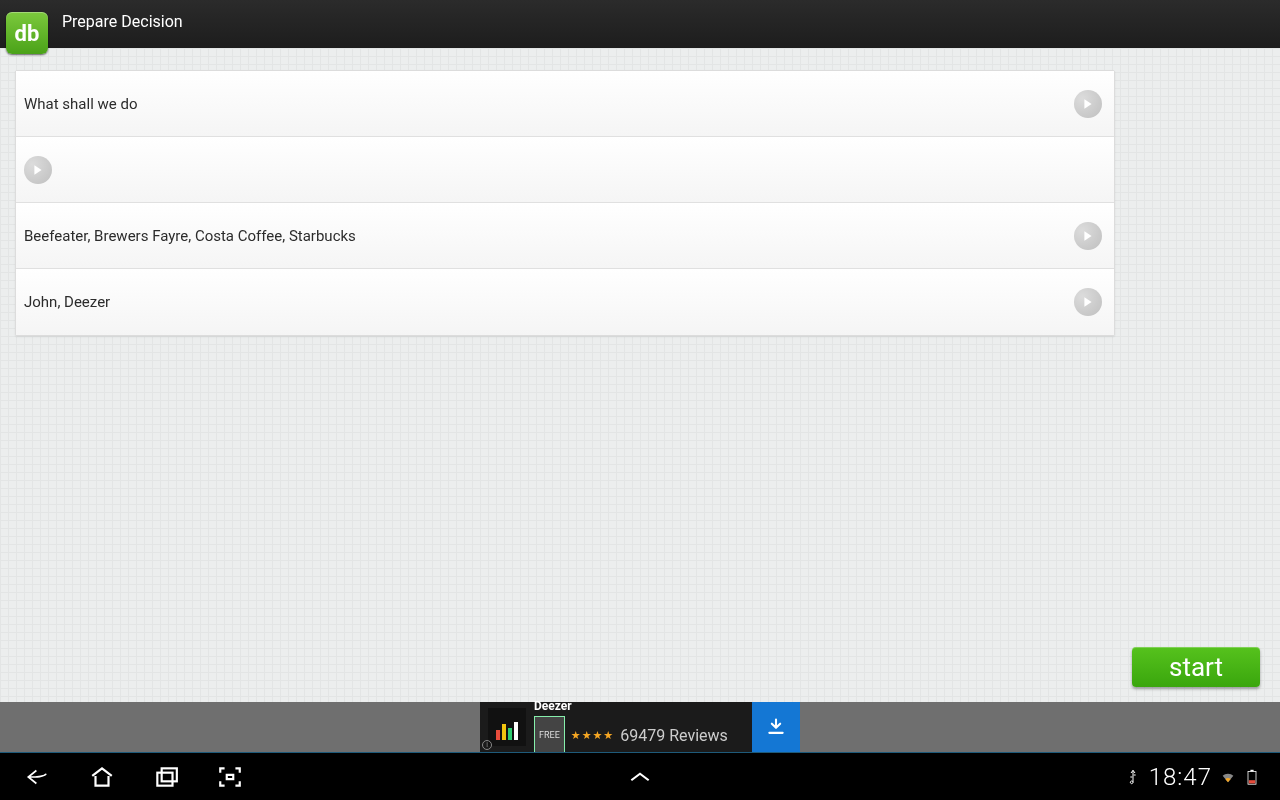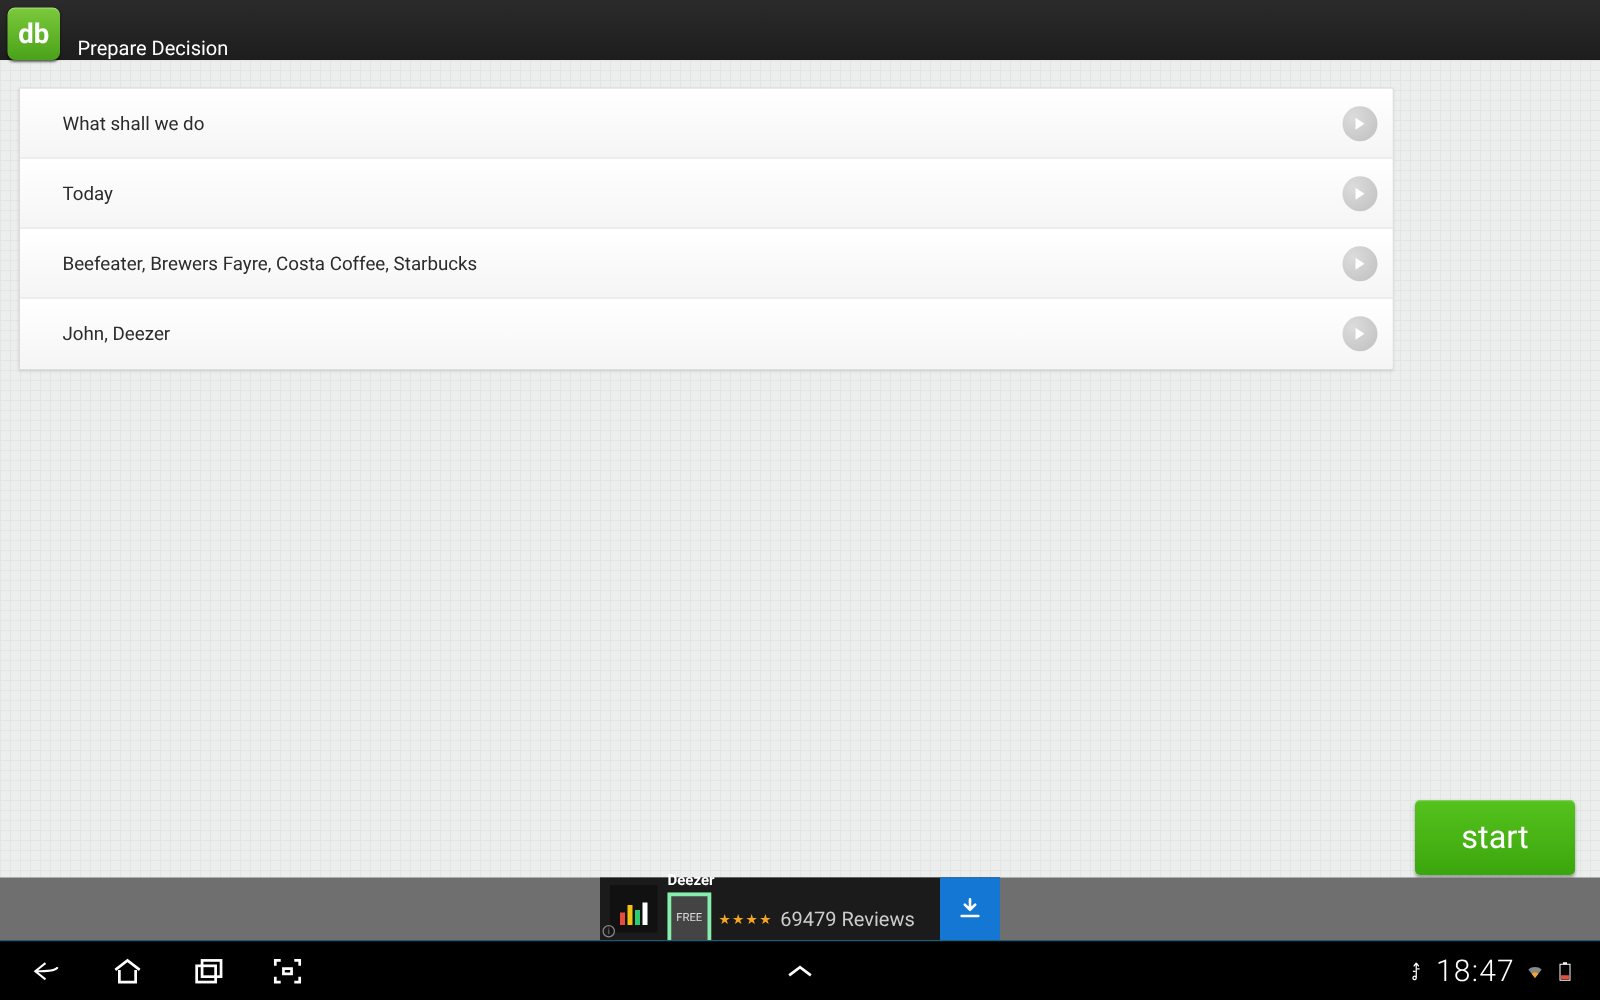--- a/index.html
+++ b/index.html
@@ -11,22 +11,22 @@
       linear-gradient(90deg, #e3e5e5 1px, transparent 1px);
     background-size: 8px 8px;
     position: relative;
   }
 
   
   .action-bar {
     height: 48px;
     background: linear-gradient(#2b2b2b, #1d1d1d);
     display: flex;
-    align-items: flex-end;
-    padding: 0 6px;
+    align-items: flex-start;
+    padding: 12px 6px;
     color: #fff;
   }
   .app-icon {
     width: 42px; height: 42px;
     border-radius: 6px;
     background: linear-gradient(#7cc93d, #4aa218);
     display: flex; align-items: center; justify-content: center;
     color: #fff; font-weight: 700; font-size: 22px;
     box-shadow: inset 0 1px 0 rgba(255,255,255,.3), 0 1px 2px rgba(0,0,0,.6);
     margin-right: 14px;
@@ -36,43 +36,43 @@
   
   .content { position: absolute; top: 48px; left: 0; right: 0; bottom: 98px; padding: 22px 15px 0 15px; }
   .list {
     width: 1100px;
     background: #fff;
     border: 1px solid #dcdcdc;
     border-radius: 2px;
     box-shadow: 0 1px 2px rgba(0,0,0,.08);
   }
   .row {
-    height: 56px;
+    height: 66px;
     display: flex;
     align-items: center;
-    padding: 0 12px 0 34px;
+    padding: 0 12px 0 8px;
     border-bottom: 1px solid #e0e0e0;
     background: linear-gradient(#ffffff, #f5f5f5);
     cursor: pointer;
   }
   .row:last-child { border-bottom: none; }
   .row-label { flex: 1; font-size: 15px; color: #2c2c2c; }
   .disclosure {
     width: 28px; height: 28px;
     border-radius: 50%;
     background: radial-gradient(circle at 30% 30%, #dcdcdc, #bfbfbf);
     display: flex; align-items: center; justify-content: center;
   }
   .disclosure svg { width: 12px; height: 12px; fill: #fff; }
 
   
   .start-btn {
     position: absolute;
-    right: 20px; bottom: 100px;
-    width: 128px; height: 60px;
+    right: 20px; bottom: 113px;
+    width: 128px; height: 40px;
     border-radius: 4px;
     background: linear-gradient(#56c21d, #3aa60d);
     color: #fff; font-size: 26px;
     display: flex; align-items: center; justify-content: center;
     box-shadow: 0 2px 3px rgba(0,0,0,.35), inset 0 1px 0 rgba(255,255,255,.25);
     cursor: pointer;
   }
 
   
   .ad {
@@ -96,21 +96,21 @@
     gap: 2px; padding-bottom: 6px;
   }
   .ad-thumb span { width: 4px; display: block; }
   .ad-thumb span:nth-child(1){height:10px;background:#e74c3c;}
   .ad-thumb span:nth-child(2){height:16px;background:#f1c40f;}
   .ad-thumb span:nth-child(3){height:12px;background:#2ecc71;}
   .ad-thumb span:nth-child(4){height:18px;background:#fff;}
   .ad-text { margin-left: 8px; color:#fff; font-size: 12px; line-height: 1.2; }
   .ad-title { font-weight: 700; }
   .ad-sub { display:flex; align-items:center; gap:6px; margin-top:2px;}
-  .free-badge { background:#444; color:#ddd; font-size:9px; padding:13px 4px; border:3px solid #86efac;}
+  .free-badge { background:#444; color:#ddd; font-size:9px; padding:13px 4px; border:1px solid #86efac;}
   .stars { color:#f5a623; font-size:11px; letter-spacing:1px;}
   .reviews { color:#ccc; font-size:16px;}
   .ad-dl {
     position:absolute; right:0; top:0; bottom:0; width:48px;
     background:#1477d4; display:flex; align-items:center; justify-content:center;
   }
   .ad-dl svg { width:20px; height:20px; fill:#fff; }
   .ad-info {
     position:absolute; left:2px; bottom:2px; width:10px; height:10px;
     border:1px solid #888; border-radius:50%;
@@ -152,21 +152,20 @@
       <div class="row-label">What shall we do</div>
       <div class="disclosure">
         <svg viewBox="0 0 10 10">
             <path d="M2 1 L8 5 L2 9 Z"></path>
           </svg>
       </div>
     </div>
 
 
     <div class="row">
-      <div class="row-label">Today</div>
       <div class="disclosure">
         <svg viewBox="0 0 10 10">
             <path d="M2 1 L8 5 L2 9 Z"></path>
           </svg>
       </div>
     </div>
 
     <div class="row">
       <div class="row-label">Beefeater, Brewers Fayre, Costa Coffee, Starbucks</div>
       <div class="disclosure">

